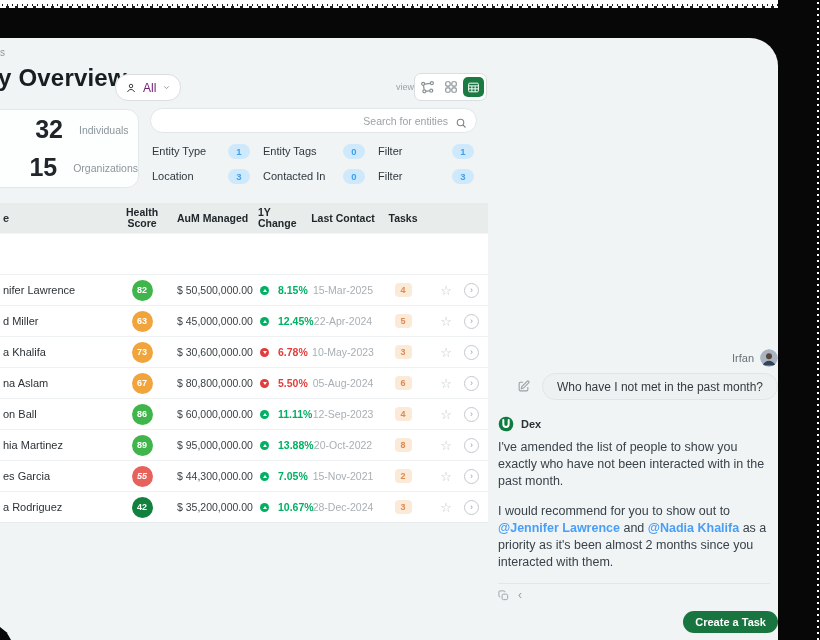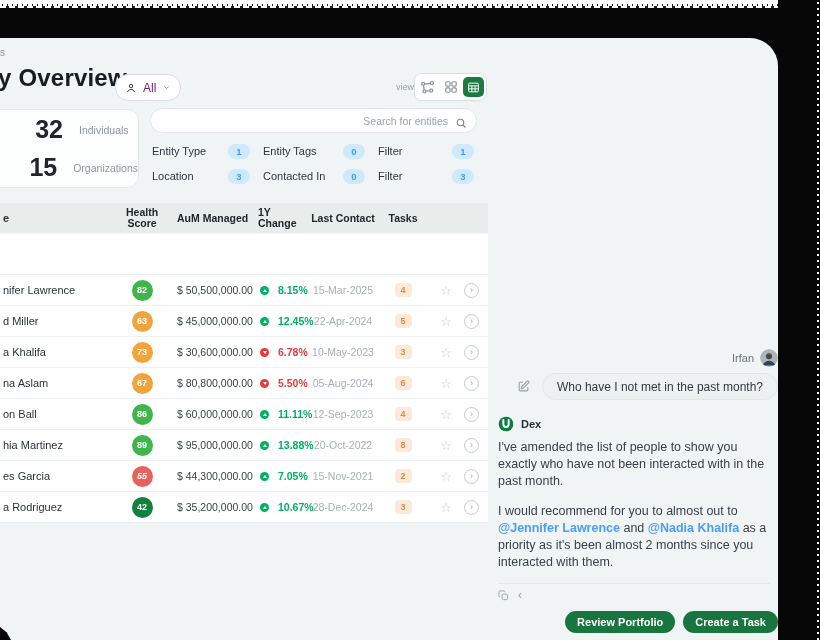--- a/index.html
+++ b/index.html
@@ -440,33 +440,32 @@
         <svg width="16" height="16" viewBox="0 0 24 24">
             <circle cx="12" cy="12" r="11" fill="#0d7d3f"></circle>
             <path d="M8 6v6.5a4 4 0 0 0 8 0V6" stroke="#ffffff" stroke-width="3" fill="none" stroke-linecap="round"></path>
             <circle cx="18" cy="19.5" r="1.8" fill="#0d7d3f"></circle>
           </svg>
       </span>
       <span class="dex-name">Dex</span>
     </div>
 
     <div class="msg p1">I've amended the list of people to show you exactly who have not been interacted with in the past month.</div>
-    <div class="msg p2"><span>I would recommend for you to almost out to </span><span class="mention">@Jennifer Lawrence</span><span> and </span><span class="mention">@Nadia Khalifa</span><span> as a priority as it's been almost 2 months since you interacted with them.</span></div>
+    <div class="msg p2"><span>I would recommend for you to show out to </span><span class="mention">@Jennifer Lawrence</span><span> and </span><span class="mention">@Nadia Khalifa</span><span> as a priority as it's been almost 2 months since you interacted with them.</span></div>
 
     <div class="chat-div"></div>
     <div class="chat-actions">
       <span style="display:flex;cursor:pointer;">
         <svg width="11" height="11" viewBox="0 0 24 24" fill="none" stroke="#98a1a6" stroke-width="2">
             <rect x="9" y="9" width="12" height="12" rx="3"></rect>
             <path d="M5 15H4a2 2 0 0 1-2-2V4a2 2 0 0 1 2-2h9a2 2 0 0 1 2 2v1"></path>
           </svg>
       </span>
       <span class="share-ico">‹</span>
     </div>
 
     <div class="chat-btns">
-      <button class="gbtn">Review Portfolio</button>
       <button class="gbtn">Create a Task</button>
     </div>
   </div>
 </div>
 
 <div class="speck"></div>
 
 </body></html>

